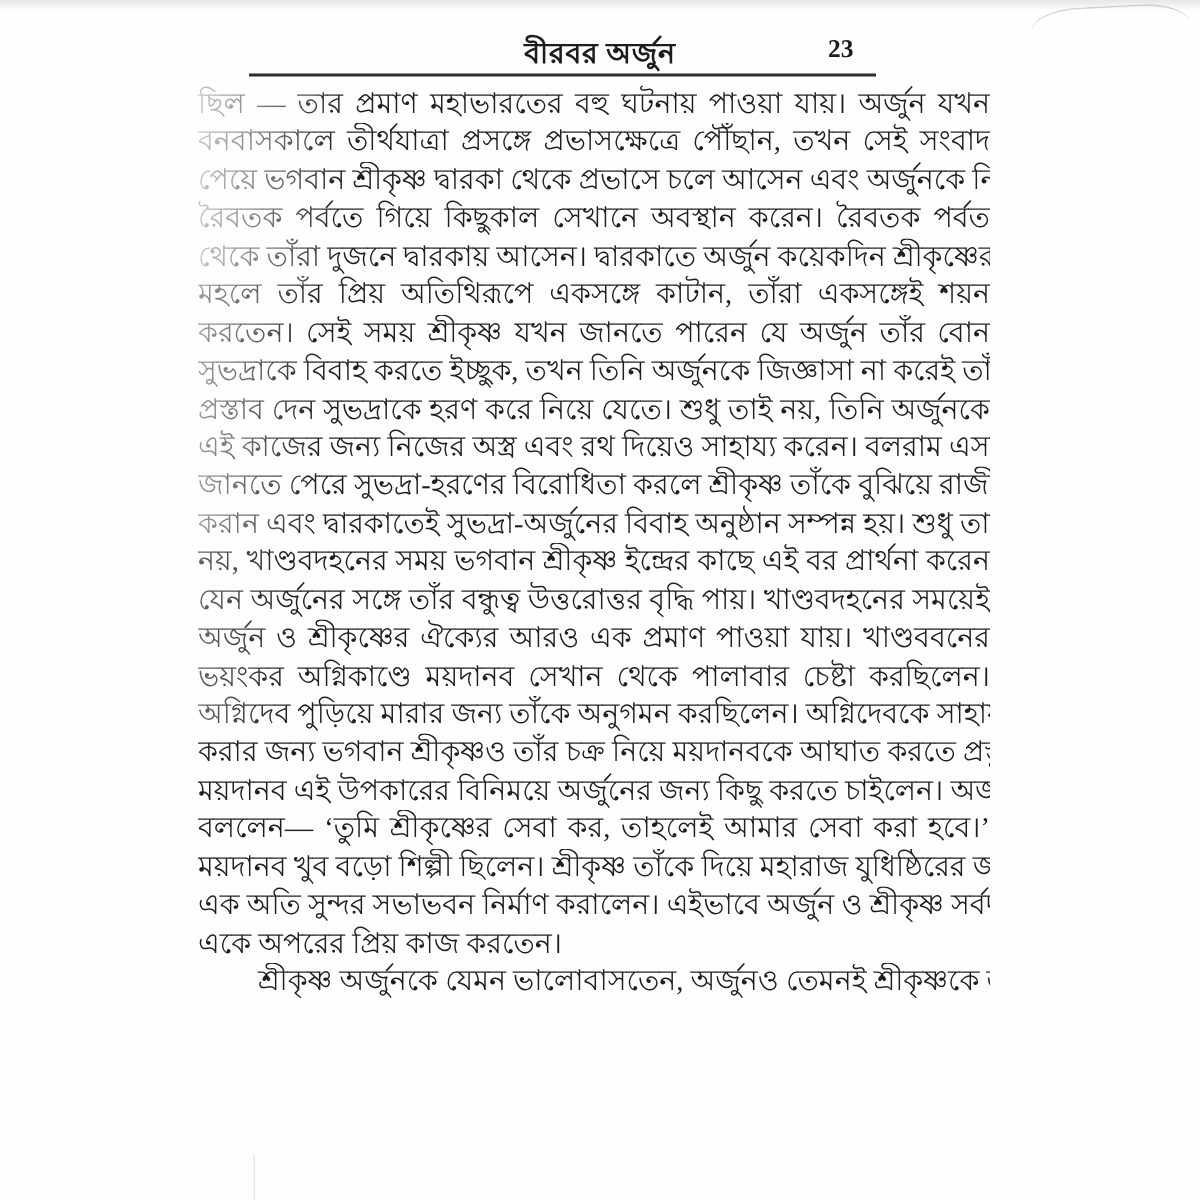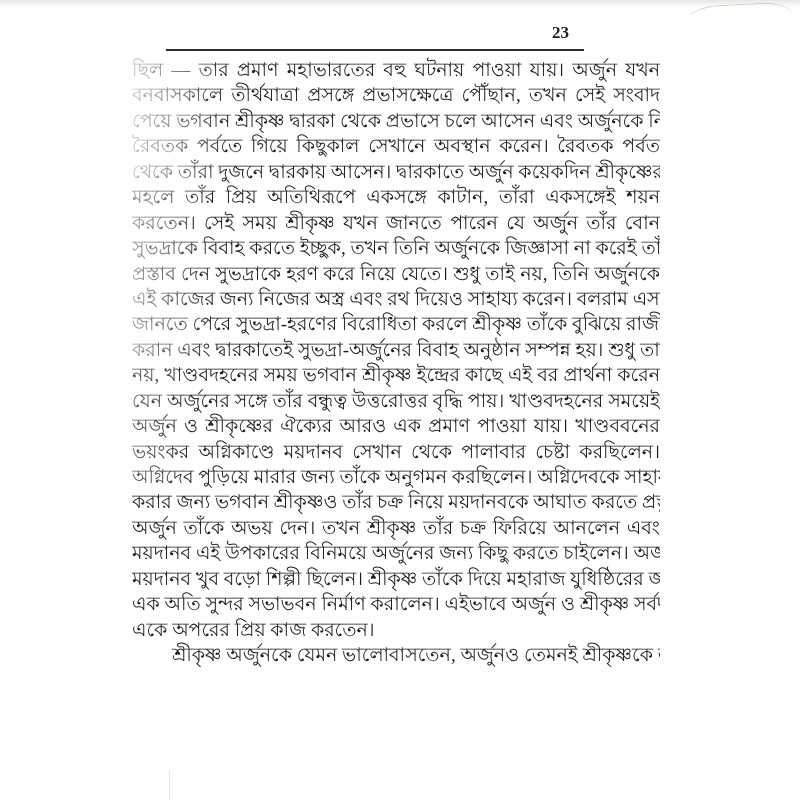--- a/index.html
+++ b/index.html
@@ -108,20 +108,21 @@
   }
 </style>
 </head>
 <body>
 
 <div class="page">
 
   <div class="top-edge-shade"></div>
   <div class="page-curl"></div>
 
+  <div class="header-title">বীরবর অর্জুন</div>
   <div class="page-number">23</div>
   <div class="header-rule"></div>
 
   <div class="body-text">
     <div class="line">ছিল — তার প্রমাণ মহাভারতের বহু ঘটনায় পাওয়া যায়। অর্জুন যখন</div>
     <div class="line">বনবাসকালে তীর্থযাত্রা প্রসঙ্গে প্রভাসক্ষেত্রে পৌঁছান, তখন সেই সংবাদ</div>
     <div class="line">পেয়ে ভগবান শ্রীকৃষ্ণ দ্বারকা থেকে প্রভাসে চলে আসেন এবং অর্জুনকে নিয়ে</div>
     <div class="line">রৈবতক পর্বতে গিয়ে কিছুকাল সেখানে অবস্থান করেন। রৈবতক পর্বত</div>
     <div class="line">থেকে তাঁরা দুজনে দ্বারকায় আসেন। দ্বারকাতে অর্জুন কয়েকদিন শ্রীকৃষ্ণের</div>
     <div class="line">মহলে তাঁর প্রিয় অতিথিরূপে একসঙ্গে কাটান, তাঁরা একসঙ্গেই শয়ন</div>
@@ -130,22 +131,22 @@
     <div class="line">প্রস্তাব দেন সুভদ্রাকে হরণ করে নিয়ে যেতে। শুধু তাই নয়, তিনি অর্জুনকে</div>
     <div class="line">এই কাজের জন্য নিজের অস্ত্র এবং রথ দিয়েও সাহায্য করেন। বলরাম এসব</div>
     <div class="line">জানতে পেরে সুভদ্রা-হরণের বিরোধিতা করলে শ্রীকৃষ্ণ তাঁকে বুঝিয়ে রাজী</div>
     <div class="line">করান এবং দ্বারকাতেই সুভদ্রা-অর্জুনের বিবাহ অনুষ্ঠান সম্পন্ন হয়। শুধু তাই</div>
     <div class="line">নয়, খাণ্ডবদহনের সময় ভগবান শ্রীকৃষ্ণ ইন্দ্রের কাছে এই বর প্রার্থনা করেন</div>
     <div class="line">যেন অর্জুনের সঙ্গে তাঁর বন্ধুত্ব উত্তরোত্তর বৃদ্ধি পায়। খাণ্ডবদহনের সময়েই</div>
     <div class="line">অর্জুন ও শ্রীকৃষ্ণের ঐক্যের আরও এক প্রমাণ পাওয়া যায়। খাণ্ডববনের</div>
     <div class="line">ভয়ংকর অগ্নিকাণ্ডে ময়দানব সেখান থেকে পালাবার চেষ্টা করছিলেন।</div>
     <div class="line">অগ্নিদেব পুড়িয়ে মারার জন্য তাঁকে অনুগমন করছিলেন। অগ্নিদেবকে সাহায্য</div>
     <div class="line">করার জন্য ভগবান শ্রীকৃষ্ণও তাঁর চক্র নিয়ে ময়দানবকে আঘাত করতে প্রস্তুত</div>
-    <div class="line">অর্জুন তাঁকে অভয় দেন। তখন শ্রীকৃষ্ণ তাঁর চক্র ফিরিয়ে আনলেন এবং</div>
     <div class="line">ময়দানব এই উপকারের বিনিময়ে অর্জুনের জন্য কিছু করতে চাইলেন। অর্জুন</div>
+    <div class="line">বললেন— ‘তুমি শ্রীকৃষ্ণের সেবা কর, তাহলেই আমার সেবা করা হবে।’</div>
     <div class="line">ময়দানব খুব বড়ো শিল্পী ছিলেন। শ্রীকৃষ্ণ তাঁকে দিয়ে মহারাজ যুধিষ্ঠিরের জন্য</div>
     <div class="line">এক অতি সুন্দর সভাভবন নির্মাণ করালেন। এইভাবে অর্জুন ও শ্রীকৃষ্ণ সর্বদা</div>
     <div class="line para-end">একে অপরের প্রিয় কাজ করতেন।</div>
     <div class="line indent">শ্রীকৃষ্ণ অর্জুনকে যেমন ভালোবাসতেন, অর্জুনও তেমনই শ্রীকৃষ্ণকে তাঁর</div>
   </div>
 
   <div class="scan-fade strong"></div>
   <div class="scan-fade mid"></div>
   <div class="scan-fade weak"></div>
   <div class="scan-line-artifact"></div>

